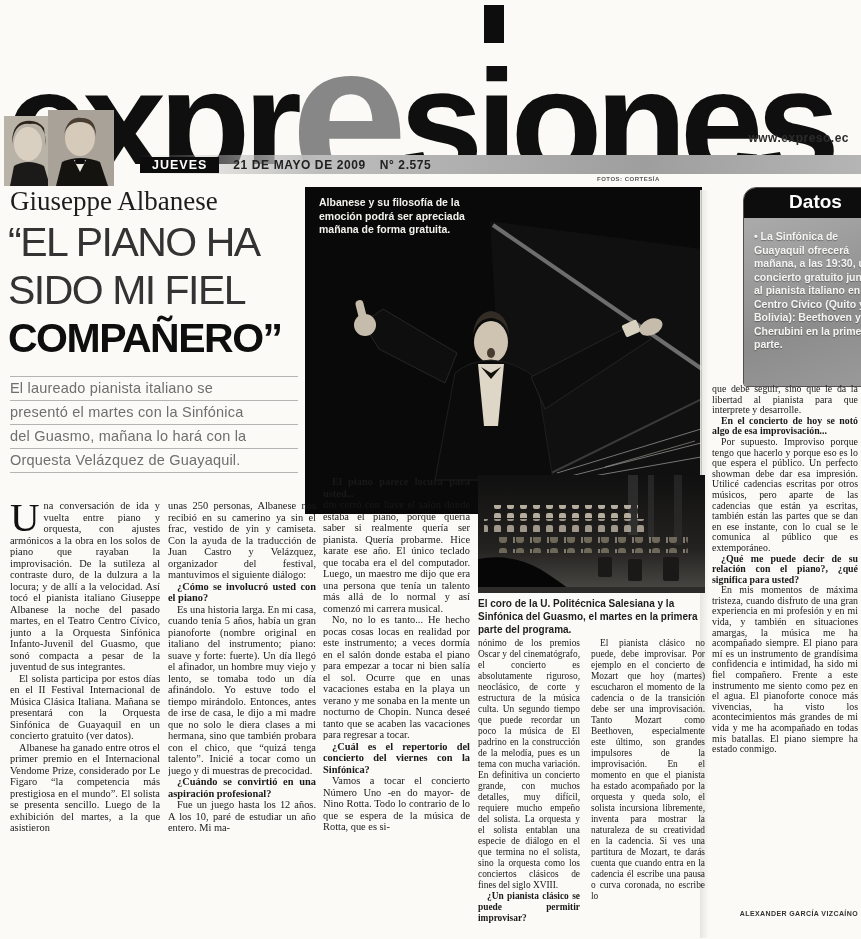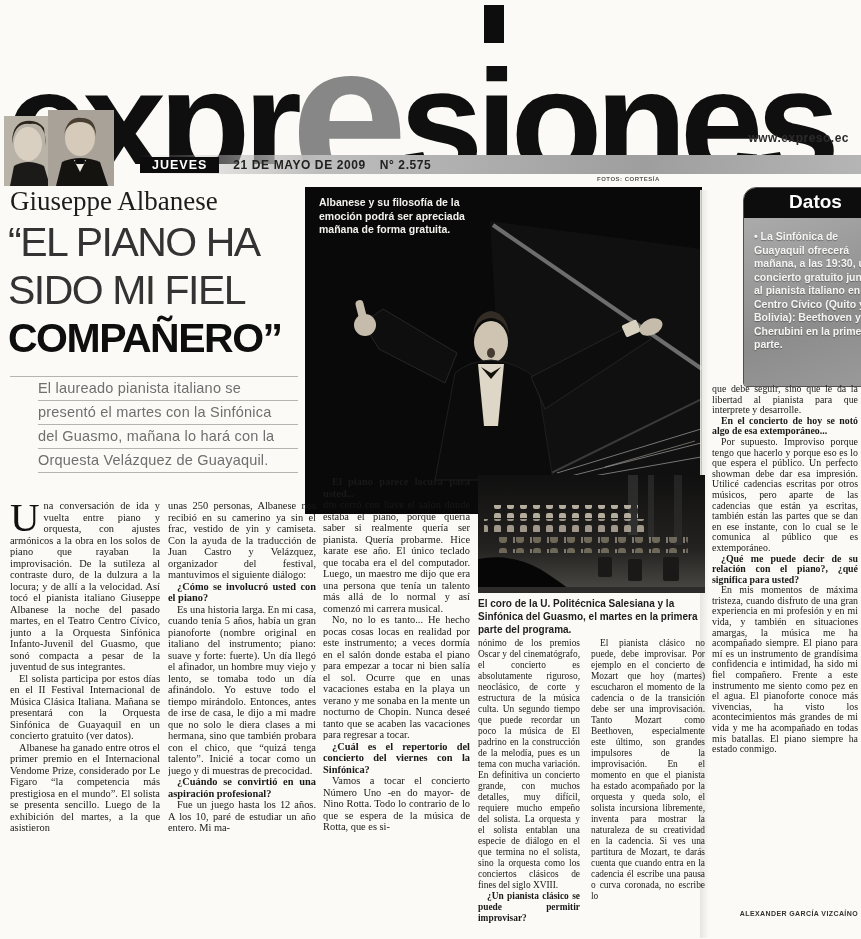--- a/index.html
+++ b/index.html
@@ -21,21 +21,21 @@
   .datetext,.issuetext{font-family:"Liberation Sans",sans-serif;font-weight:700;font-size:12px;color:#222;letter-spacing:.6px;}
   .photocredit{position:absolute;left:597px;top:176px;font-family:"Liberation Sans",sans-serif;font-weight:700;font-size:6px;color:#555;letter-spacing:.5px;}
   .celebs{position:absolute;left:4px;top:110px;width:110px;height:76px;}
   
   .kicker{position:absolute;left:10px;top:186px;font-size:27px;color:#1d1d1d;}
   .headline{position:absolute;left:8px;top:218px;width:295px;font-family:"Liberation Sans",sans-serif;
     font-size:41px;line-height:48px;color:#333;letter-spacing:-1.5px;}
   .headline .hl-bold{font-weight:800;color:#0e0e0e;}
   .deck{position:absolute;left:10px;top:376px;width:288px;border-top:1px solid #b4b4b4;}
   .deck-line{font-family:"Liberation Sans",sans-serif;font-size:14.5px;color:#6f6f6f;
-    padding:3px 0 4px;border-bottom:1px solid #b4b4b4;letter-spacing:.2px;margin-left:28px;}
+    padding:3px 0 4px;border-bottom:1px solid #b4b4b4;letter-spacing:.2px;}
   
   .mainphoto{position:absolute;left:305px;top:187px;width:397px;height:327px;background:#090909;}
   .mainphoto svg{display:block;width:100%;height:100%;}
   .maincaption{position:absolute;left:14px;top:9px;width:152px;color:#f3f1ec;
     font-family:"Liberation Sans",sans-serif;font-weight:700;font-size:10.5px;line-height:13.5px;}
   .choirphoto{position:absolute;left:478px;top:475px;width:227px;height:118px;background:#161616;}
   .choirphoto svg{display:block;width:100%;height:100%;}
   .choircaption{position:absolute;left:478px;top:597px;width:227px;
     font-family:"Liberation Sans",sans-serif;font-weight:700;font-size:10px;line-height:13px;color:#1d1d1d;}
   
@@ -208,18 +208,18 @@
   </div>
 <div id="col4" class="col c-narrow">
     <p class="cp cont">nónimo de los premios Oscar y del cinematógrafo, el concierto es absolutamente riguroso, neoclásico, de corte y estructura de la música culta. Un segundo tiempo que puede recordar un poco la música de El padrino en la construcción de la melodía, pues es un tema con mucha variación. En definitiva un concierto grande, con muchos detalles, muy difícil, requiere mucho empeño del solista. La orquesta y el solista entablan una especie de diálogo en el que termina no el solista, sino la orquesta como los conciertos clásicos de fines del siglo XVIII.</p>
     <p class="cp question">¿Un pianista clásico se puede permitir improvisar?</p>
   </div>
 <div id="col5" class="col c-narrow">
     <p class="cp body">El pianista clásico no puede, debe improvisar. Por ejemplo en el concierto de Mozart que hoy (martes) escucharon el momento de la cadencia o de la transición debe ser una improvisación. Tanto Mozart como Beethoven, especialmente este último, son grandes impulsores de la improvisación. En el momento en que el pianista ha estado acompañado por la orquesta y queda solo, el solista incursiona libremente, inventa para mostrar la naturaleza de su creatividad en la cadencia. Si ves una partitura de Mozart, te darás cuenta que cuando entra en la cadencia él escribe una pausa o curva coronada, no escribe lo</p>
   </div>
 <div id="col6" class="col c-right">
     <p class="cp cont">que debe seguir, sino que le da la libertad al pianista para que interprete y desarrolle.</p>
-    <p class="cp question">En el concierto de hoy se notó algo de esa extemporáneo...</p>
+    <p class="cp question">En el concierto de hoy se notó algo de esa improvisación...</p>
     <p class="cp body">Por supuesto. Improviso porque tengo que hacerlo y porque eso es lo que espera el público. Un perfecto showman debe dar esa impresión. Utilicé cadencias escritas por otros músicos, pero aparte de las cadencias que están ya escritas, también están las partes que se dan en ese instante, con lo cual se le comunica al público que es extemporáneo.</p>
     <p class="cp question">¿Qué me puede decir de su relación con el piano?, ¿qué significa para usted?</p>
     <p class="cp body">En mis momentos de máxima tristeza, cuando disfruto de una gran experiencia en mi profesión y en mi vida, y también en situaciones amargas, la música me ha acompañado siempre. El piano para mí es un instrumento de grandísima confidencia e intimidad, ha sido mi fiel compañero. Frente a este instrumento me siento como pez en el agua. El pianoforte conoce más vivencias, ha visto los acontecimientos más grandes de mi vida y me ha acompañado en todas mis batallas. El piano siempre ha estado conmigo.</p>
   </div>
 <div class="byline">ALEXANDER GARCÍA VIZCAÍNO</div>
 
 </body></html>

